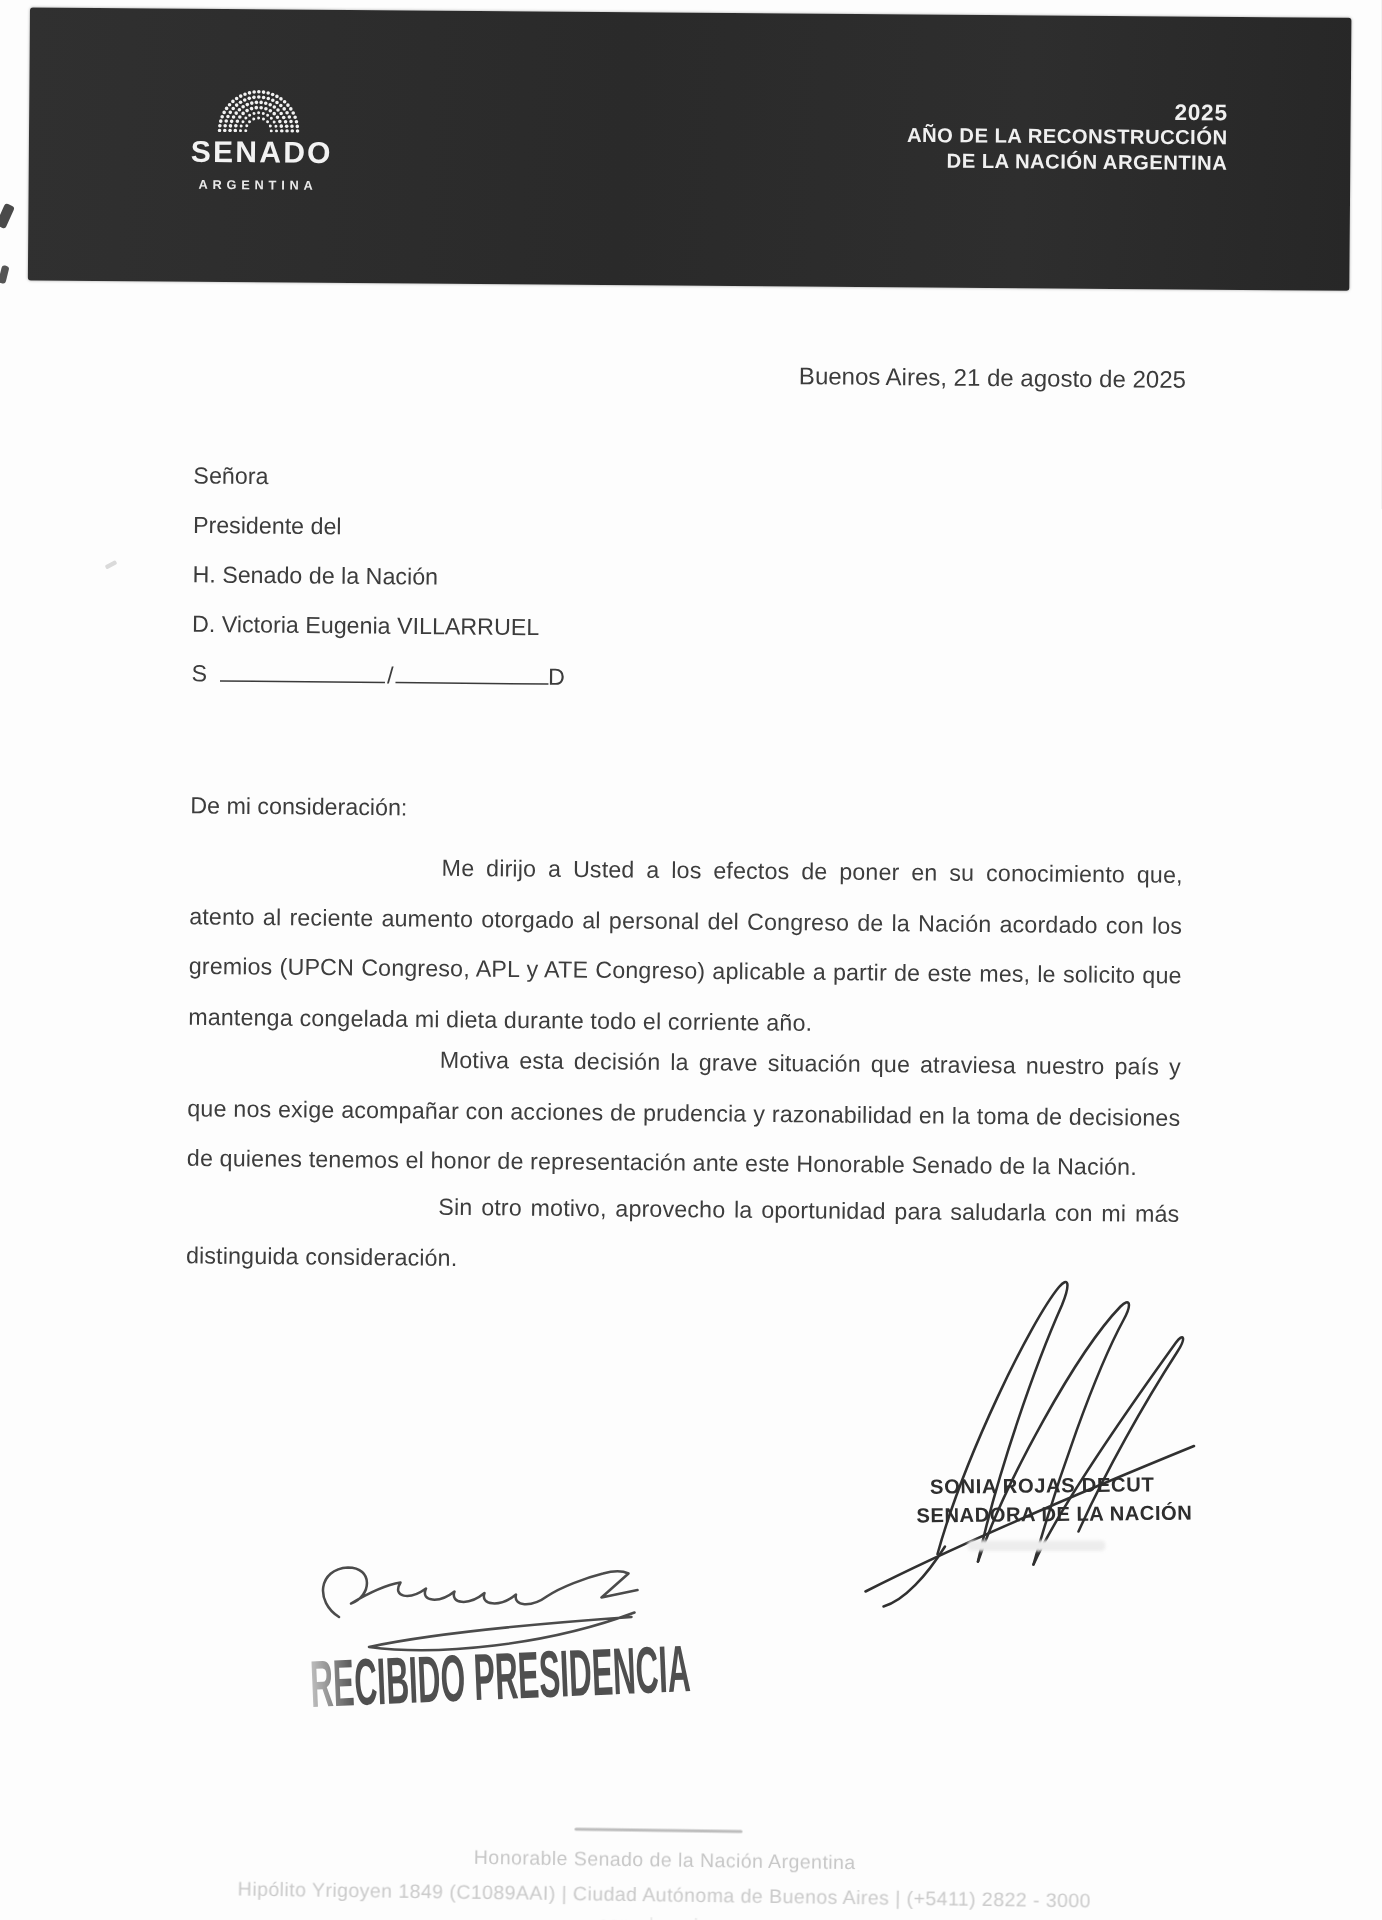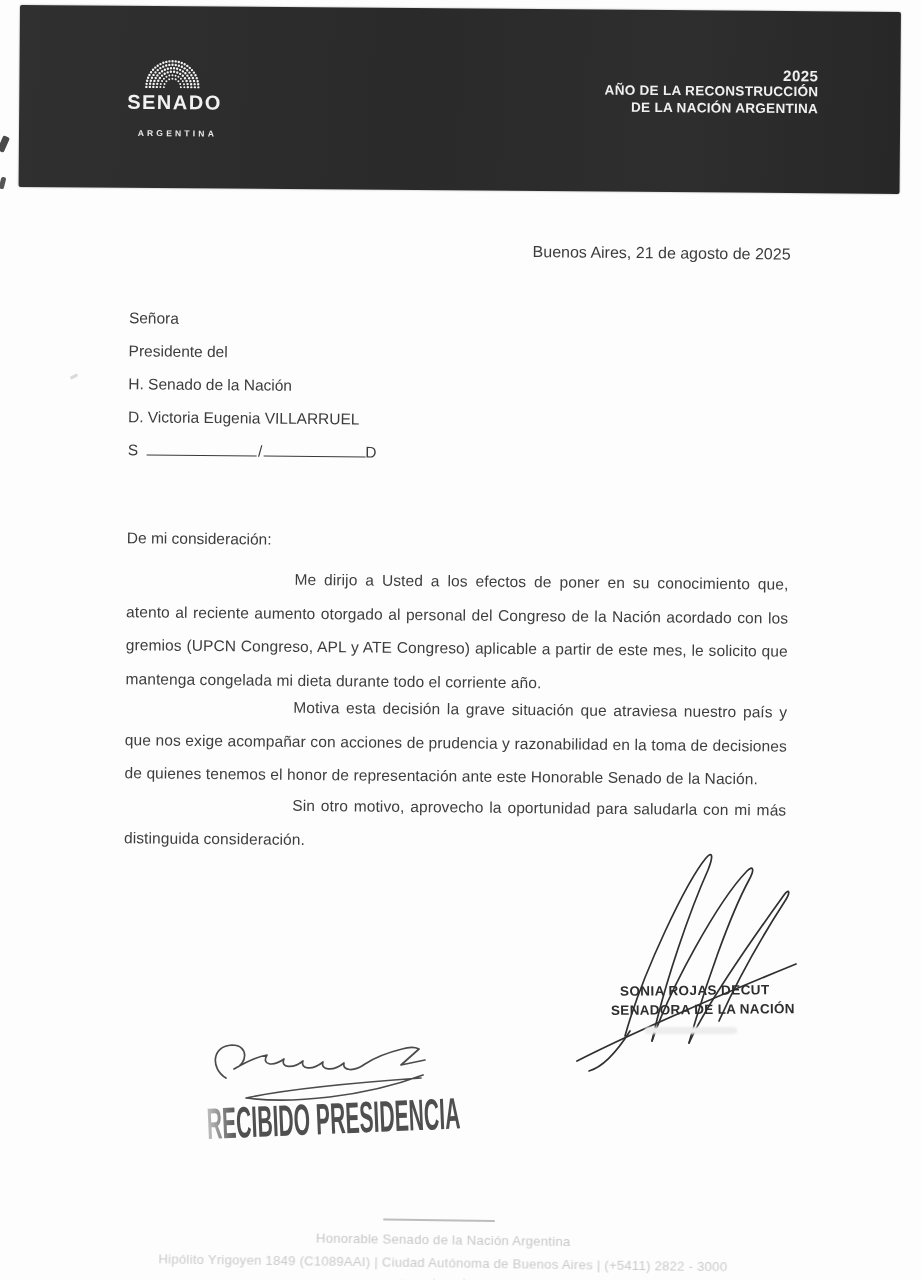--- a/index.html
+++ b/index.html
@@ -8,24 +8,24 @@
     background:var(--paper-bg,#fdfdfd);overflow:hidden;
     font-family:"Liberation Sans",sans-serif;color:var(--ink,#3a3a3a);
   }
   
   .band{
     position:absolute;left:20px;top:5px;width:881px;height:182px;
     background:linear-gradient(93deg,#303030 0%,#2a2a2a 45%,#2e2e2e 75%,#272727 100%);
     transform:rotate(0.45deg);transform-origin:0 0;border-radius:2px;
     box-shadow:0 0 2px rgba(0,0,0,.35);
   }
-  .logo{position:absolute;left:108px;top:50px;width:90px;text-align:right;}
+  .logo{position:absolute;left:108px;top:50px;width:90px;text-align:center;}
   .logo svg{display:block;margin:0 auto;}
   .logo-title{color:#f2f2f2;font-size:20px;font-weight:bold;letter-spacing:1.5px;margin-top:3px;}
-  .logo-sub{color:#e9e9e9;font-size:8.5px;font-weight:bold;letter-spacing:3.2px;margin-top:14px;}
+  .logo-sub{color:#e9e9e9;font-size:8.5px;font-weight:bold;letter-spacing:3.2px;margin-top:4px;}
   .yearblock{position:absolute;right:82px;top:56px;text-align:right;color:#f0f0f0;font-weight:bold;}
   .yb-year{font-size:15px;line-height:17px;letter-spacing:.5px;}
   .yb-line{font-size:13.5px;line-height:16.5px;letter-spacing:.3px;}
   
   .content{position:absolute;left:0;top:0;width:921px;transform:rotate(0.55deg);transform-origin:0 0;}
   .date{position:absolute;top:238px;left:0;width:793px;text-align:right;font-size:16px;color:#3c3c3c;}
   .recipient{position:absolute;top:300px;left:132px;font-size:15.5px;line-height:33px;color:#3c3c3c;}
   .sd-line .blank{display:inline-block;border-bottom:1.5px solid #3a3a3a;height:14px;vertical-align:baseline;}
   .sd-line .b1{width:110px;margin-left:9px;}
   .sd-line .b2{width:102px;}

